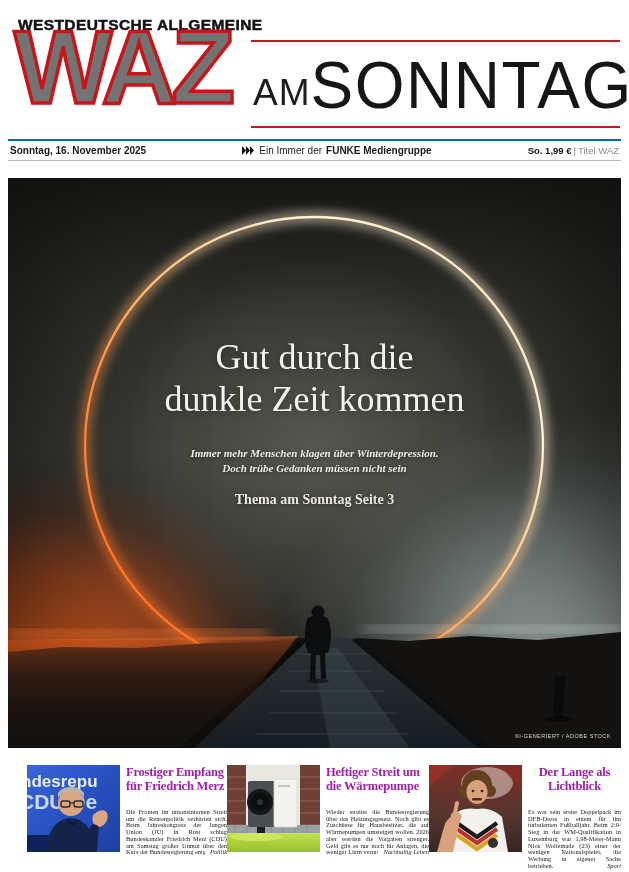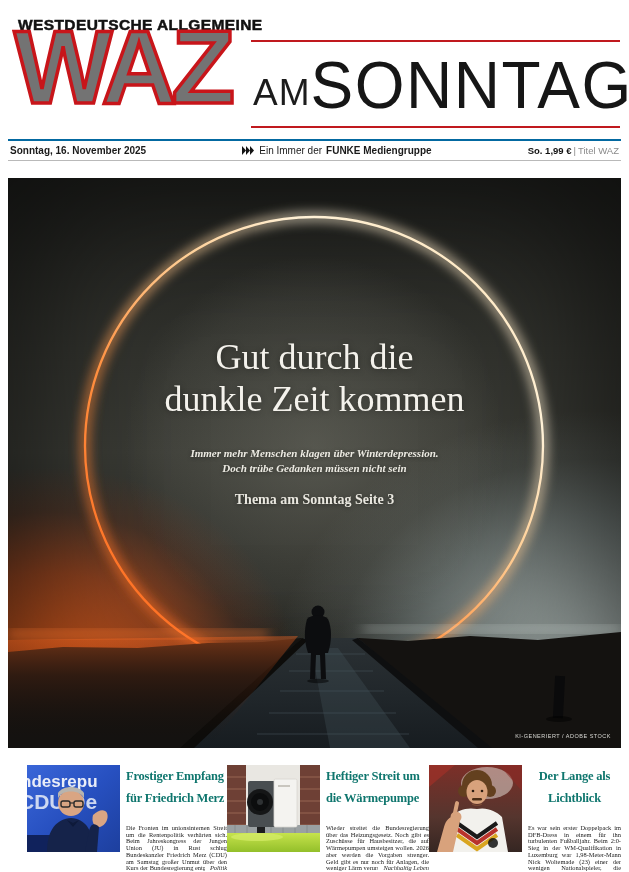--- a/index.html
+++ b/index.html
@@ -57,21 +57,21 @@
   .hero-credit { position:absolute; right:10px; bottom:9px; font-size:5.5px;
                  letter-spacing:.5px; color:#d8d8d4; font-family:"Liberation Sans", sans-serif; }
 
   
   .teasers { display:flex; justify-content:flex-end; margin-top:17px; height:95px; }
   .teaser { display:flex; gap:6px; }
   .teaser-1 { width:200px; } .teaser-2 { width:202px; } .teaser-3 { width:192px; }
   .tphoto { width:93px; height:87px; flex:none; overflow:hidden; background:#ccc; }
   .tphoto svg { display:block; }
   .ttext { flex:1; font-family:"Liberation Serif", serif; }
-  .ttitle { font-size:12.5px; line-height:22px; font-weight:bold; color:#0f766e;
+  .ttitle { font-size:12.5px; line-height:14px; font-weight:bold; color:#a21caf;
             margin-bottom:16px; letter-spacing:-.2px; }
   .t-center .ttitle { text-align:center; }
   .tbody { position:relative; font-size:6.4px; line-height:6.7px; text-align:justify;
            color:#222; }
   .tcat { position:absolute; right:0; bottom:0; font-style:italic; background:#fff;
           padding-left:5px; font-size:6.4px; color:#222; }
 </style>
 </head>
 <body>
 

